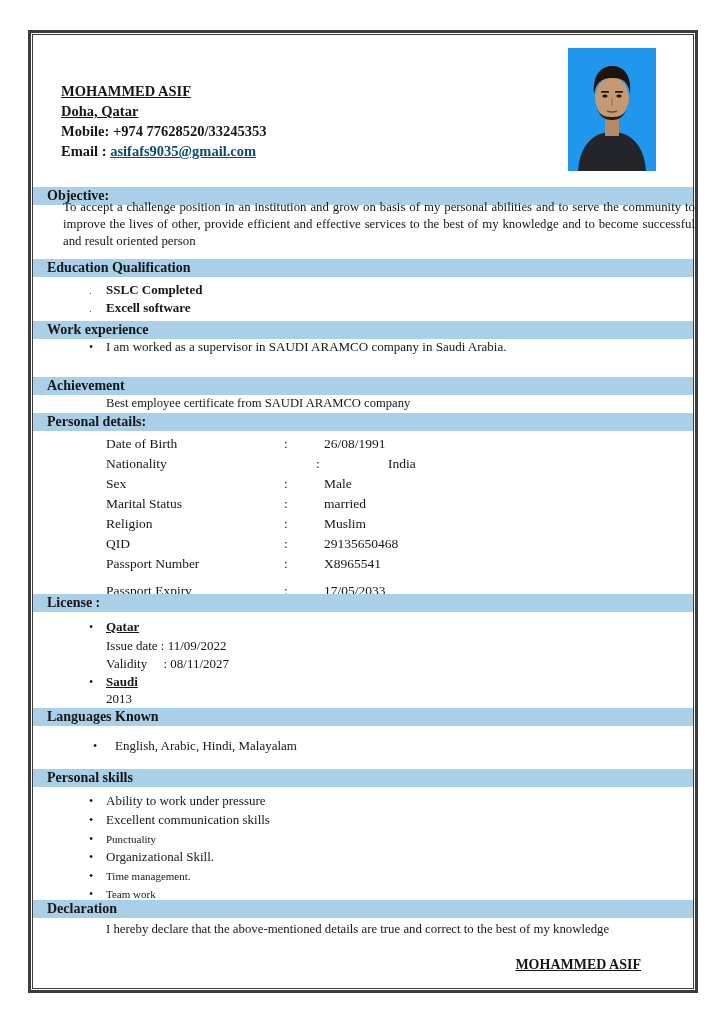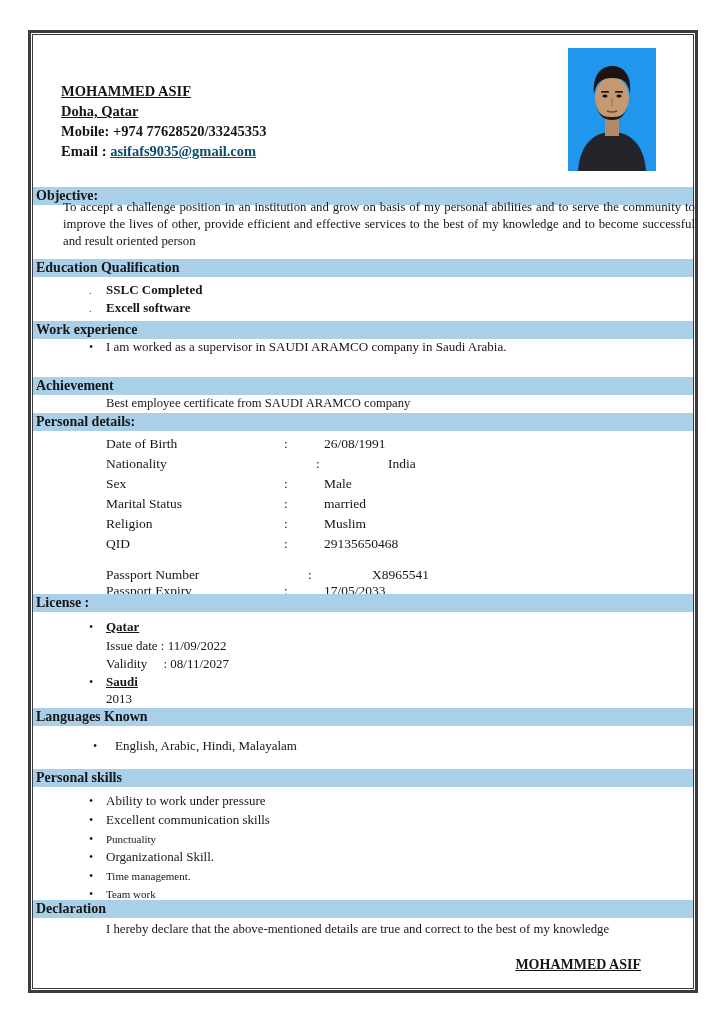--- a/index.html
+++ b/index.html
@@ -20,21 +20,21 @@
   .abs{position:absolute;white-space:nowrap;}
   
   .hdr-line{font-weight:bold;font-size:14.5px;line-height:20px;}
   .u{text-decoration:underline;}
   .email-link{color:#0c4a6e;text-decoration:underline;font-weight:bold;cursor:pointer;}
   .photo{position:absolute;left:535px;top:13px;width:88px;height:123px;}
   
   .band{
     position:absolute;left:0;right:0;height:18px;
     background:#a9cfe9;font-weight:bold;font-size:14px;line-height:18px;
-    padding-left:3px;
+    padding-left:14px;
   }
   
   .para{white-space:normal;text-align:justify;font-size:12.8px;line-height:16.8px;}
   .bullet-row{position:absolute;white-space:nowrap;font-size:13px;line-height:18px;}
   .bullet{display:inline-block;width:17px;font-size:12px;}
   .dot-bullet{display:inline-block;width:17px;font-size:11px;color:#555;}
   .bold{font-weight:bold;}
   .small-item{font-size:11px;}
   
   .p-row{position:absolute;left:73px;display:flex;font-size:13.5px;line-height:20px;}
@@ -130,21 +130,21 @@
       <div class="p-row" style="top:479px;">
         <span class="p-label">Religion</span>
           <span class="p-colon">:</span>
           <span>Muslim</span>
       </div>
       <div class="p-row" style="top:499px;">
         <span class="p-label">QID</span>
           <span class="p-colon">:</span>
           <span>29135650468</span>
       </div>
-      <div class="p-row" style="top:530px;gap:24px;">
+      <div class="p-row" style="top:519px;">
         <span class="p-label">Passport Number</span>
           <span class="p-colon">:</span>
           <span>X8965541</span>
       </div>
       <div class="p-row" style="top:546px;">
         <span class="p-label">Passport Expiry</span>
           <span class="p-colon">:</span>
           <span>17/05/2033</span>
       </div>
 

